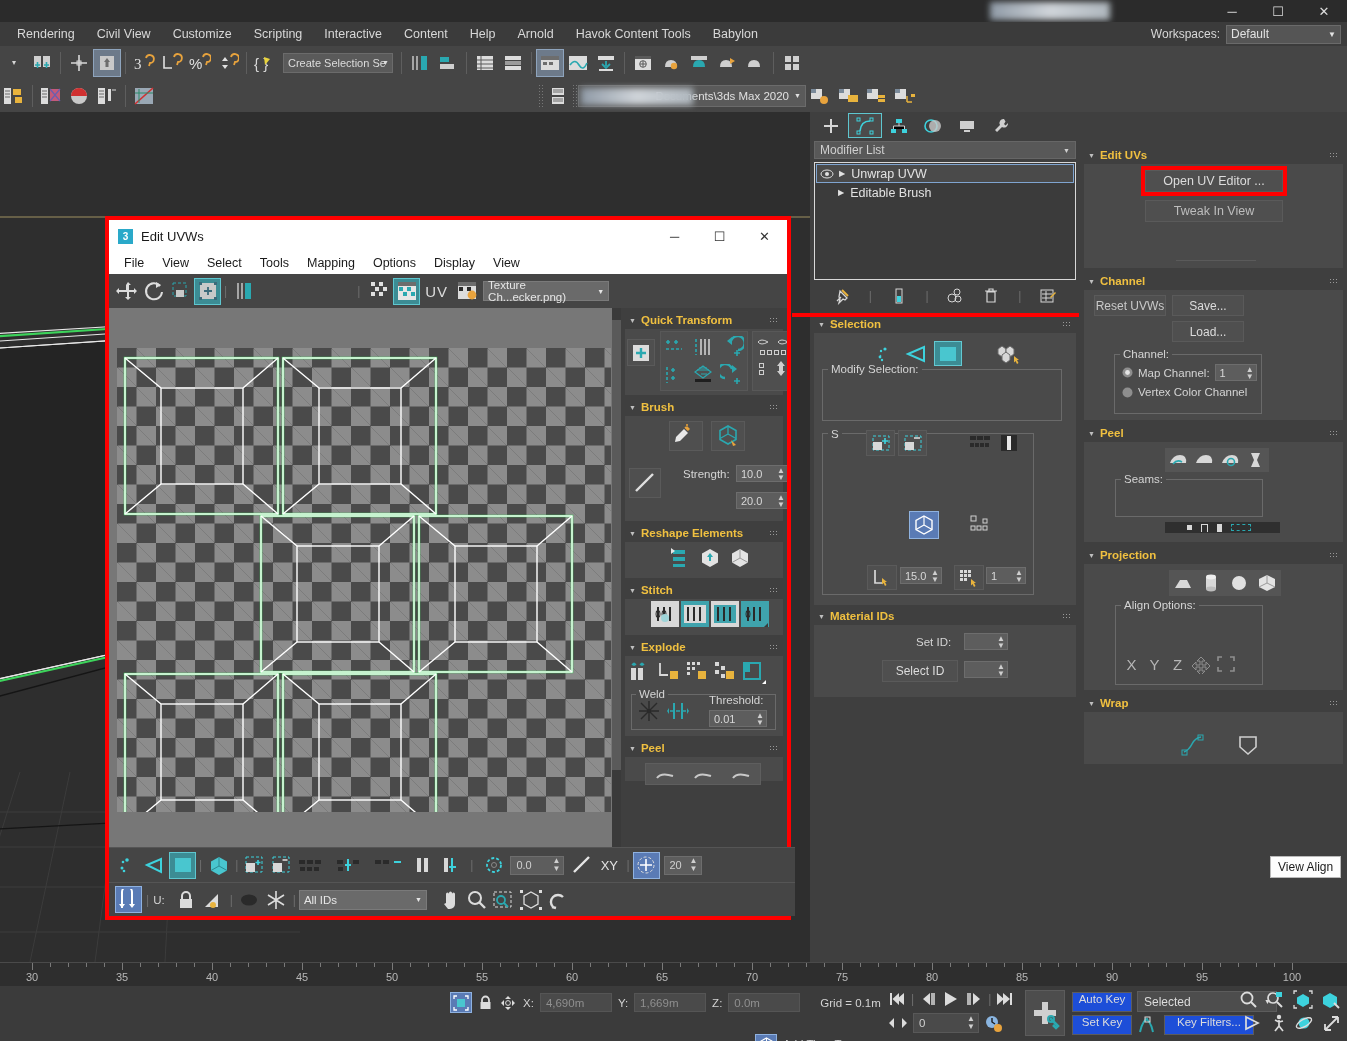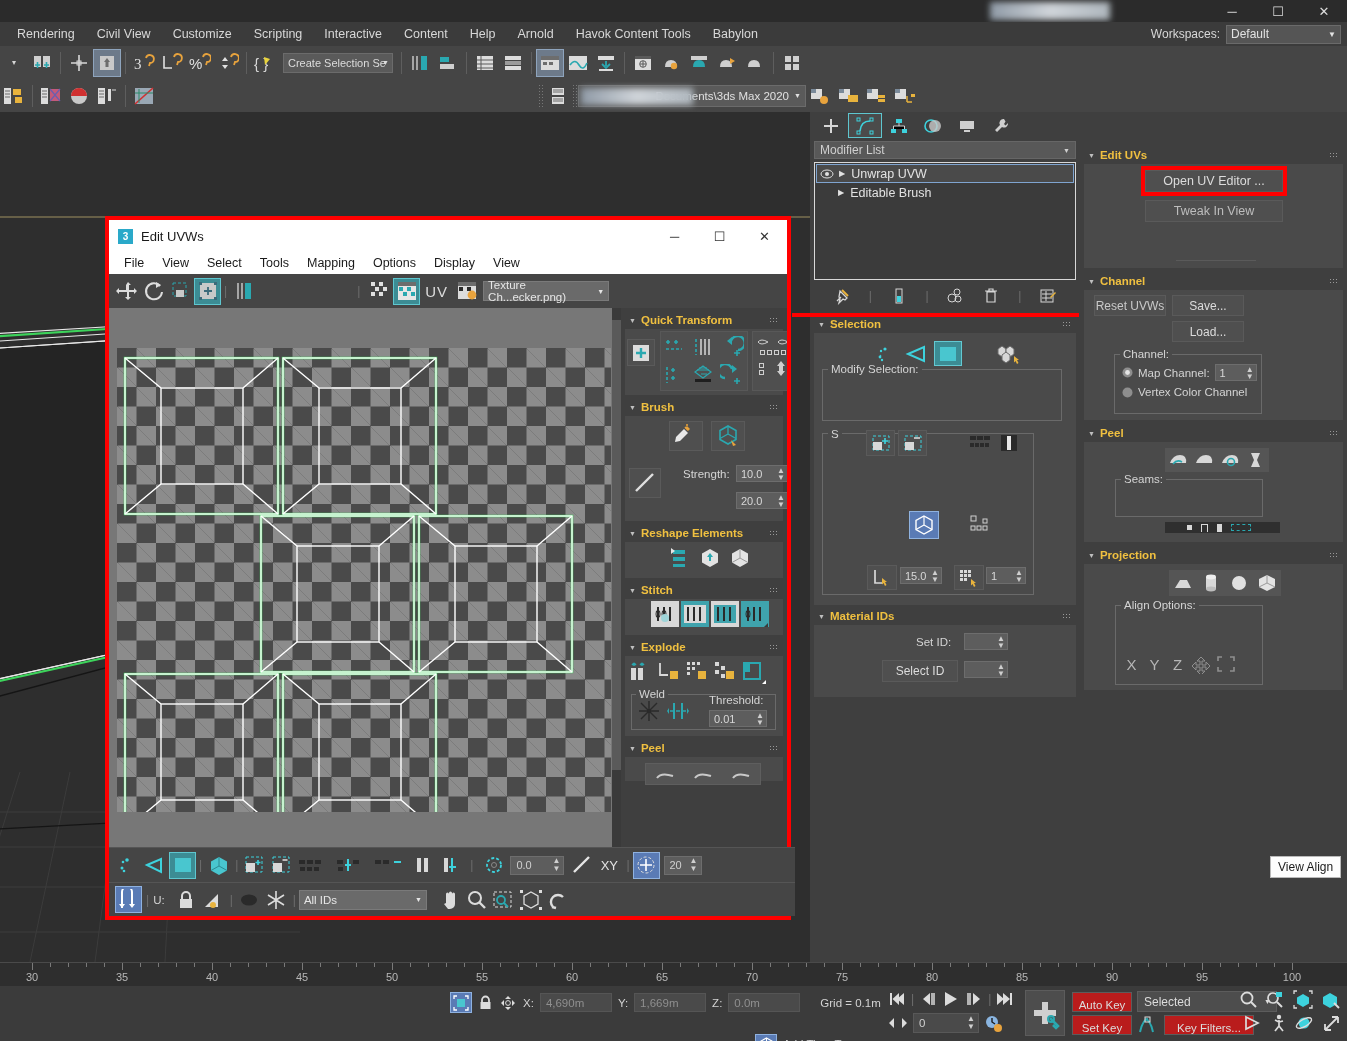--- a/index.html
+++ b/index.html
@@ -204,22 +204,22 @@
   .rtick { position:absolute; top:0; width:1px; background:#7a7a7a; }
   .rnum { position:absolute; top:8px; font-size:11px; color:#b8b8b8; transform:translateX(-50%); }
 
   
   .statusbar { position:absolute; left:0; top:986px; width:1347px; height:55px; background:#3b3b3b; }
   .coordfld {
     width:72px; height:19px; background:#4a4a4a; border:1px solid #555; font-size:11.5px;
     color:#8f8f8f; display:flex; align-items:center; padding-left:5px;
   }
   .sb-btn {
-    background:#b91c1c; border:1px solid #5c5c5c; font-size:11.5px; color:#dcdcdc;
-    display:flex; align-items:flex-end; justify-content:center;
+    background:#1d4ed8; border:1px solid #5c5c5c; font-size:11.5px; color:#dcdcdc;
+    display:flex; align-items:flex-start; justify-content:center;
   }
   .sb-sel {
     width:140px; height:21px; background:#4d4d4d; border:1px solid #5c5c5c; font-size:12px;
     color:#dcdcdc; display:flex; align-items:center; padding-left:6px; position:relative;
   }
   .sb-sel .arw { position:absolute; right:5px; font-size:7px; }
   .frmfld {
     width:66px; height:20px; background:#4a4a4a; border:1px solid #585858; font-size:11.5px;
     color:#d0d0d0; display:flex; align-items:center; padding-left:5px; position:relative;
   }
@@ -950,20 +950,41 @@
                     <path d="M15 3h4v4"></path>
                     <path d="M19 13v4h-4"></path>
                     <path d="M7 17H3v-4"></path>
                   </g>
                 </svg>
             </div>
           </div>
         </div>
       </div>
 
+      <div class="rollout" style="margin-top:4px;">
+        <div class="ro-head">
+          <span class="ro-tri">▼</span>
+          <span class="ro-title">Wrap</span>
+          <span class="ro-grip"></span>
+        </div>
+        <div class="ro-body" style="height:52px;position:relative;">
+          <div class="ibtn" style="position:absolute;left:95px;top:20px;width:28px;height:26px;border:none;background:transparent;">
+            <svg width="24" height="22" viewBox="0 0 24 22">
+                <path d="M3 18q5-2 8-8t9-7" stroke="#2aa8b0" stroke-width="1.6" fill="none"></path>
+                <rect x="17" y="1" width="5" height="5" fill="none" stroke="#2aa8b0"></rect>
+                <rect x="1" y="16" width="5" height="5" fill="none" stroke="#2aa8b0"></rect>
+              </svg>
+          </div>
+          <div class="ibtn" style="position:absolute;left:150px;top:20px;width:28px;height:26px;border:none;background:transparent;">
+            <svg width="24" height="22" viewBox="0 0 24 22">
+                <path d="M4 3h16v10l-8 7-8-7z" fill="none" stroke="#cfcfcf" stroke-width="1.6"></path>
+              </svg>
+          </div>
+        </div>
+      </div>
 
       <div class="tooltip" style="left:190px;top:744px;">
         <span>View Align</span>
       </div>
     </div>
   </div>
 
   <div class="redline" style="left:792px;top:313px;width:287px;height:4px;"></div>
 
   <div class="uvwin">

